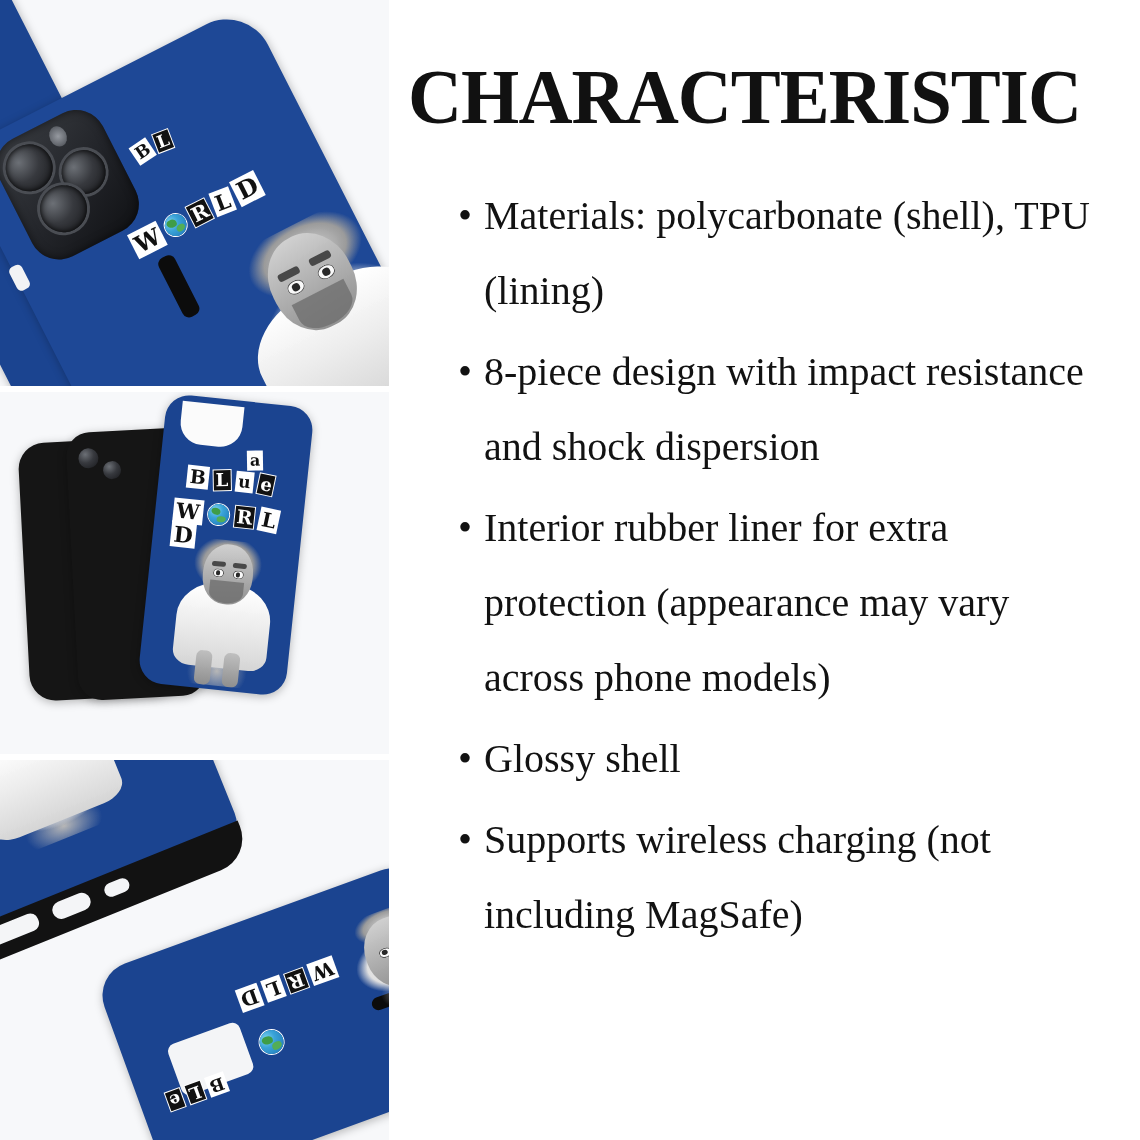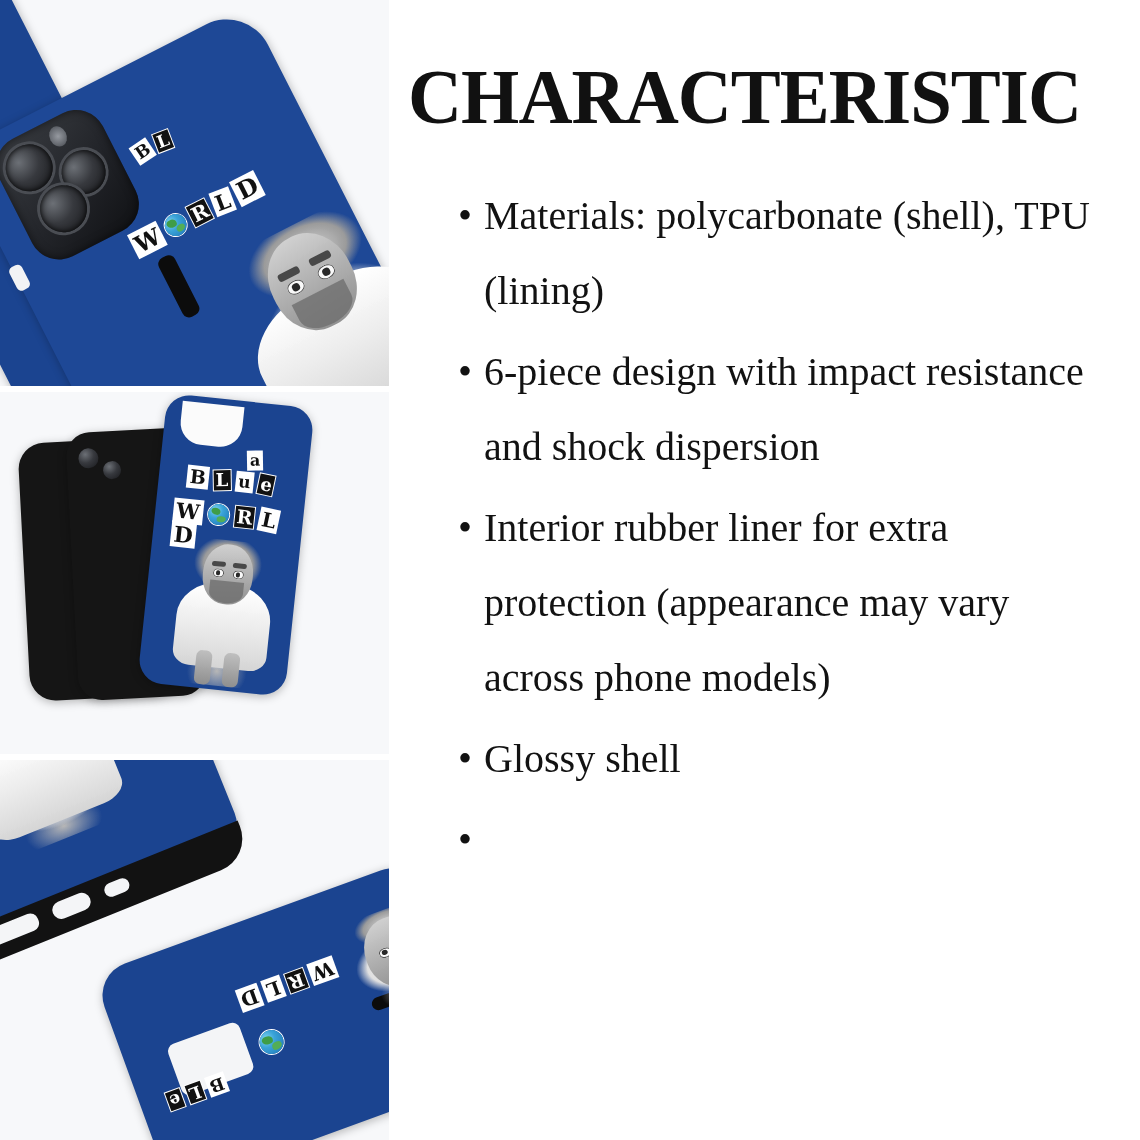--- a/index.html
+++ b/index.html
@@ -358,29 +358,30 @@
   <div class="specs">
     <div class="specs-title">CHARACTERISTIC</div>
 
     <ul class="spec-list">
       <li class="spec-item">
         <span class="dot">•</span>
         <span>Materials: polycarbonate (shell), TPU (lining)</span>
       </li>
       <li class="spec-item">
         <span class="dot">•</span>
-        <span>6-piece design with impact resistance and shock dispersion</span>
+        <span>8-piece design with impact resistance and shock dispersion</span>
       </li>
       <li class="spec-item">
         <span class="dot">•</span>
         <span>Interior rubber liner for extra protection (appearance may vary across phone models)</span>
       </li>
       <li class="spec-item">
         <span class="dot">•</span>
         <span>Glossy shell</span>
       </li>
       <li class="spec-item">
         <span class="dot">•</span>
+        <span>Supports wireless charging (not including MagSafe)</span>
       </li>
     </ul>
   </div>
 
 </div>
 
 </body></html>

